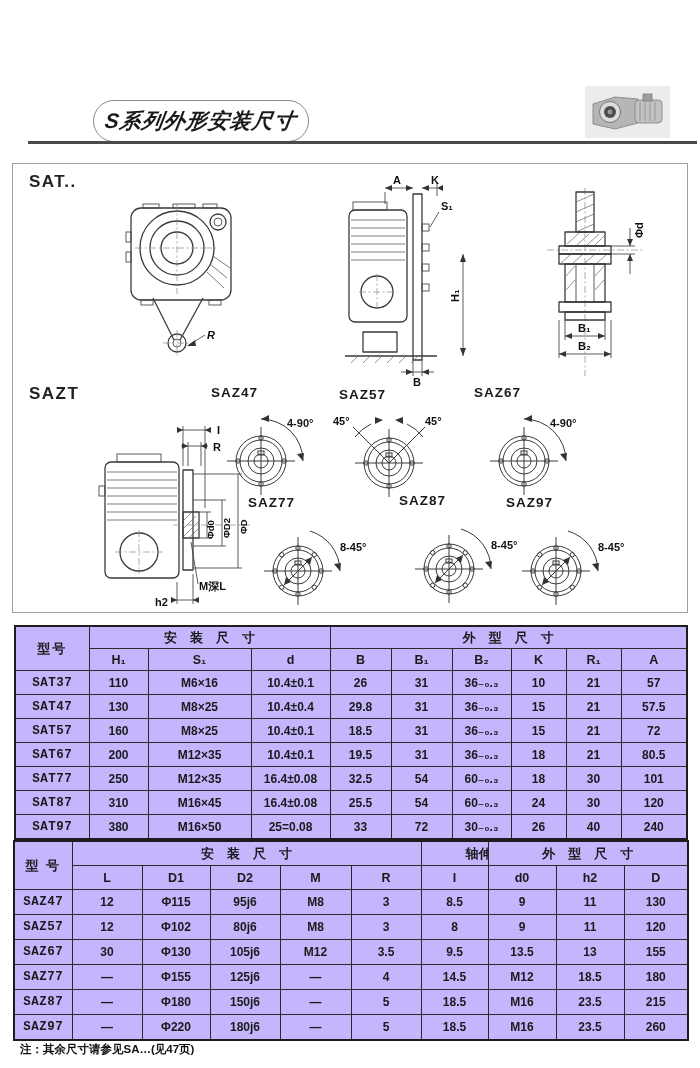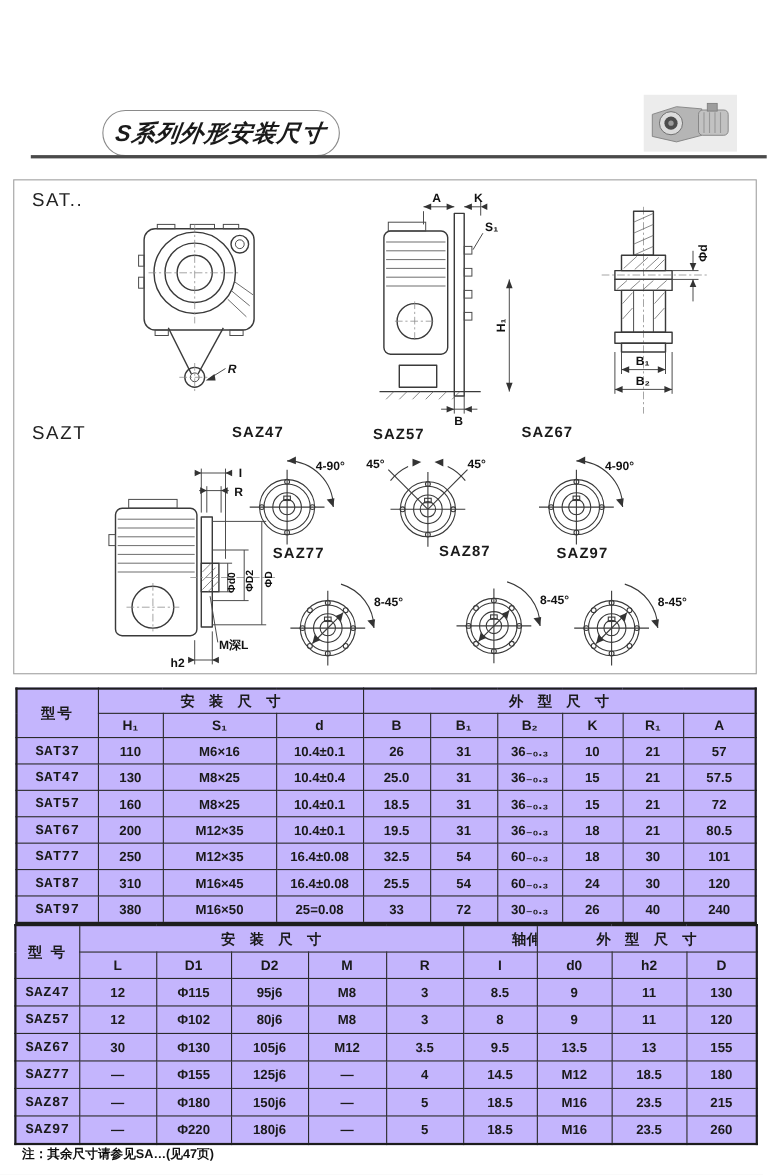--- a/index.html
+++ b/index.html
@@ -18,21 +18,21 @@
     font-size:21px; font-weight:bold; font-style:italic;
     transform:skewX(-8deg); letter-spacing:1px; white-space:nowrap;
   }
   .header-rule { position:absolute; left:28px; top:141px; width:669px; height:3px; background:#4a4a4a; }
   .photo { position:absolute; left:585px; top:86px; }
   
   .panel {
     position:absolute; left:12px; top:163px; width:674px; height:448px;
     border:1px solid #a0a0a0; background:#fff;
   }
-  .section-label { position:absolute; font-size:17px; font-weight:normal; letter-spacing:1.5px; color:#222; }
+  .section-label { position:absolute; font-size:17px; font-weight:bold; letter-spacing:1.5px; color:#222; }
   .abs { position:absolute; }
   
   .draw  { fill:none; stroke:#3a3a3a; stroke-width:1.3; stroke-linejoin:round; }
   .thin  { fill:none; stroke:#4a4a4a; stroke-width:0.9; }
   .fin   { fill:none; stroke:#5a5a5a; stroke-width:0.8; }
   .cl    { fill:none; stroke:#8a8a8a; stroke-width:0.7; stroke-dasharray:7 2.5 2 2.5; }
   .hatch { fill:none; stroke:#666; stroke-width:0.7; }
   .arr   { fill:#333; stroke:none; }
   svg text { font-family:"Liberation Sans","DejaVu Sans",sans-serif; }
   .dim-label { font-size:11px; font-weight:bold; fill:#111; stroke:none; }
@@ -500,21 +500,21 @@
           <td>36₋₀.₃</td>
           <td>10</td>
           <td>21</td>
           <td>57</td>
         </tr>
         <tr>
           <td class="model">SAT47</td>
           <td>130</td>
           <td>M8×25</td>
           <td>10.4±0.4</td>
-          <td>25.0</td>
+          <td>29.8</td>
           <td>31</td>
           <td>36₋₀.₃</td>
           <td>15</td>
           <td>21</td>
           <td>57.5</td>
         </tr>
         <tr>
           <td class="model">SAT57</td>
           <td>160</td>
           <td>M8×25</td>

